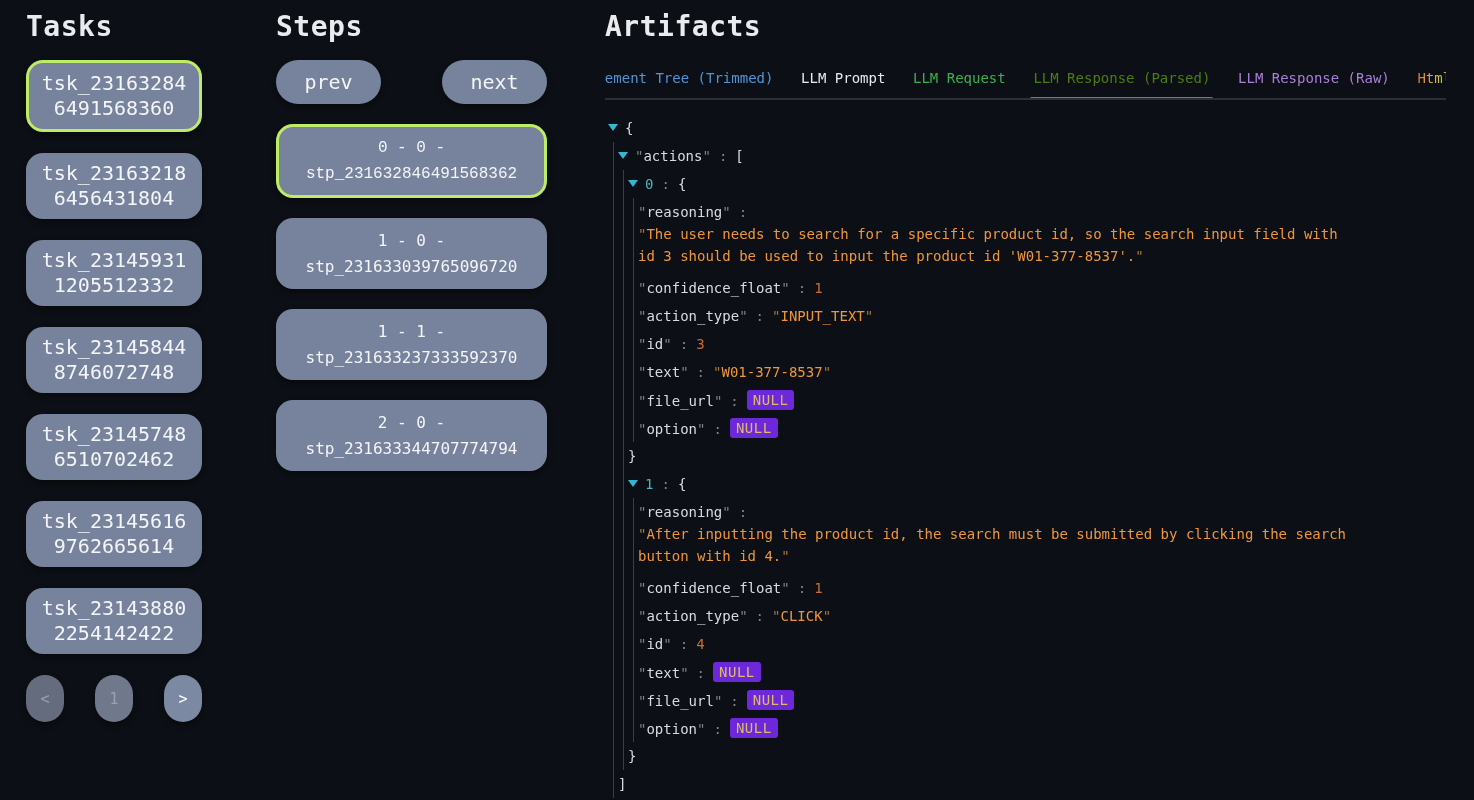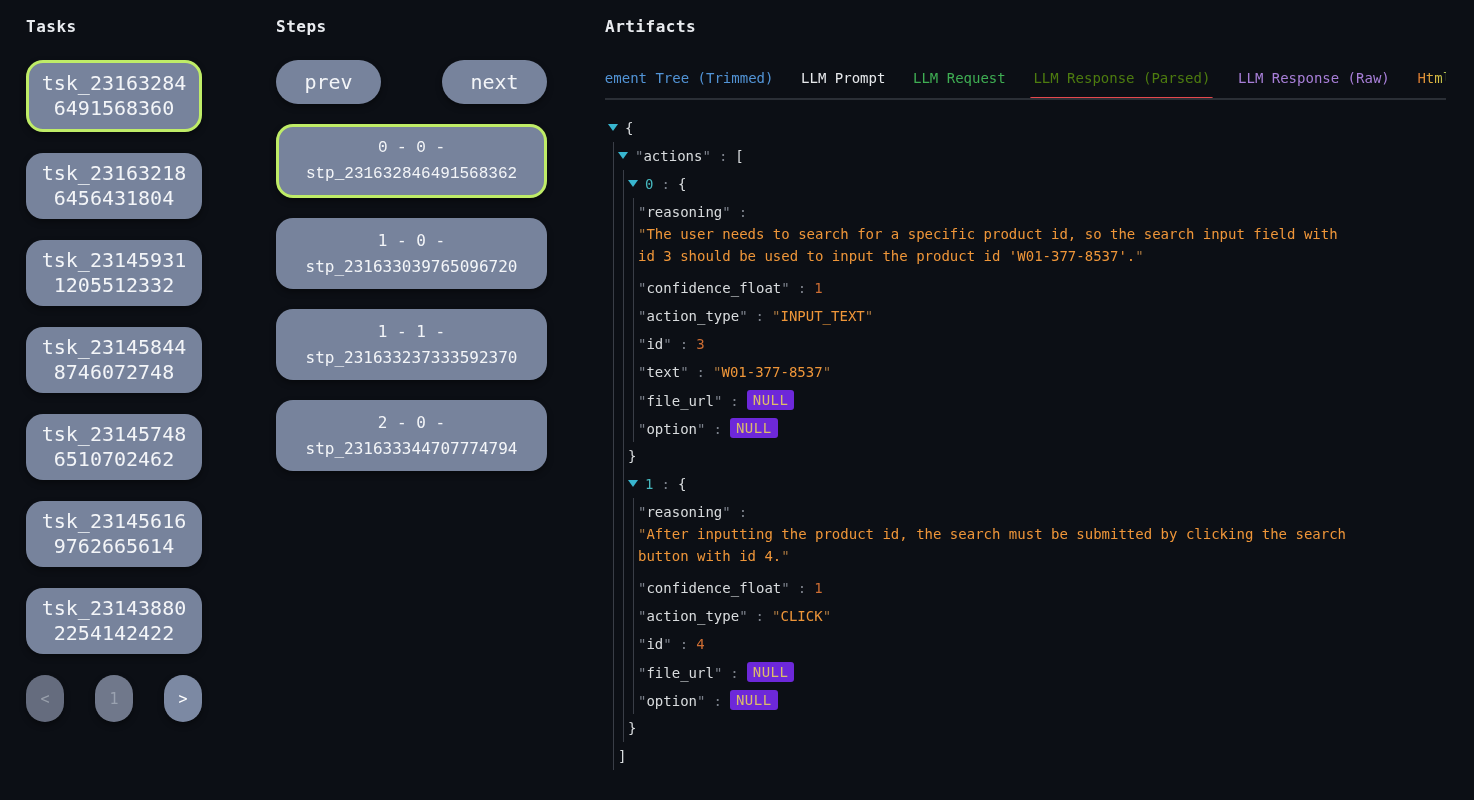--- a/index.html
+++ b/index.html
@@ -3,21 +3,21 @@
 <meta charset="utf-8">
 <style>
   html,body{margin:0;padding:0;}
   body{
     width:1474px;height:800px;overflow:hidden;
     background:#0c0f15;
     font-family:"DejaVu Sans Mono",monospace;
     position:relative;
   }
   .panel-title{
-    font-size:16px;font-weight:600;color:#e9ebef;
+    font-size:28px;font-weight:600;color:#e9ebef;
     margin:0 0 0 0;letter-spacing:0.5px;line-height:30px;
   }
   
   .col-tasks{position:absolute;left:26px;top:12px;width:176px;}
   .col-steps{position:absolute;left:276px;top:12px;width:271px;}
   .col-artifacts{position:absolute;left:605px;top:12px;right:28px;}
 
   
   .btn{
     background:#77839c;color:#f3f5f8;border-radius:17px;
@@ -179,20 +179,21 @@
         </div>
         <div class="jrow"><span class="brace">}</span></div>
 
         <div class="jrow"><span class="tri"></span><span class="idx">1</span><span class="colon">:</span><span class="brace">{</span></div>
         <div class="jblk">
           <div class="jrow"><span class="jkey q">reasoning</span><span class="colon">:</span></div>
           <div class="jstr">After inputting the product id, the search must be submitted by clicking the search button with id 4.</div>
           <div class="jrow"><span class="jkey q">confidence_float</span><span class="colon">:</span><span class="jnum">1</span></div>
           <div class="jrow"><span class="jkey q">action_type</span><span class="colon">:</span><span class="jstrv">CLICK</span></div>
           <div class="jrow"><span class="jkey q">id</span><span class="colon">:</span><span class="jnum">4</span></div>
+          <div class="jrow"><span class="jkey q">text</span><span class="colon">:</span><span class="jnull">NULL</span></div>
           <div class="jrow"><span class="jkey q">file_url</span><span class="colon">:</span><span class="jnull">NULL</span></div>
           <div class="jrow"><span class="jkey q">option</span><span class="colon">:</span><span class="jnull">NULL</span></div>
         </div>
         <div class="jrow"><span class="brace">}</span></div>
 
       </div>
       <div class="jrow"><span class="brace">]</span></div>
     </div>
     <div class="jrow"></div>
   </div>

